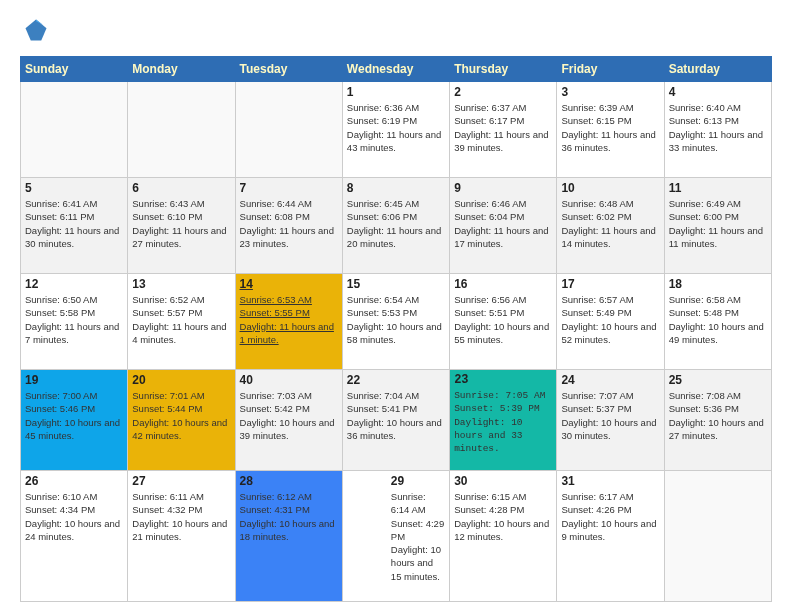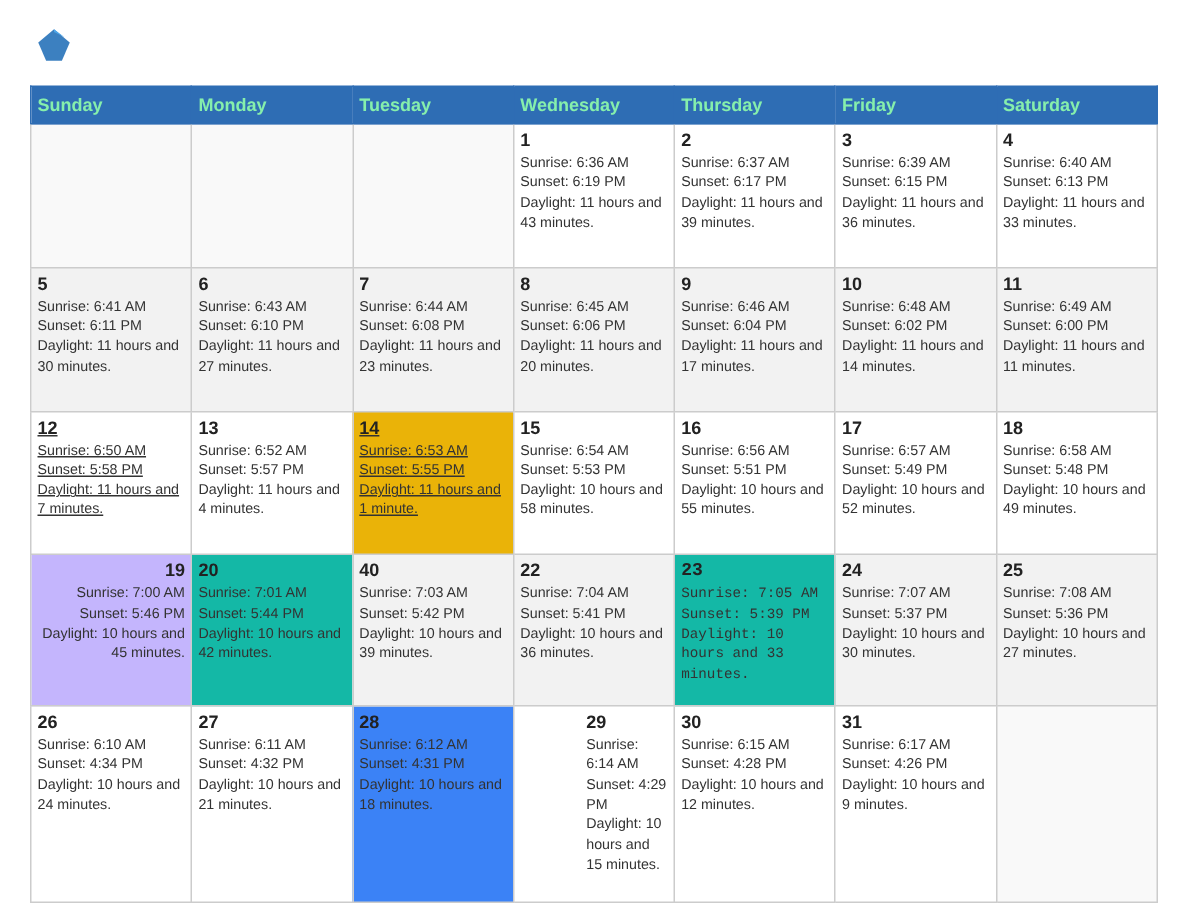--- a/index.html
+++ b/index.html
@@ -55,21 +55,21 @@
     }
     .calendar {
       border: 1px solid #ccc;
       border-collapse: collapse;
       width: 100%;
       flex: 1;
       table-layout: fixed;
     }
     .calendar th {
       background: #2e6db4;
-      color: #86efac;
+      color: #fef9c3;
       font-size: 12px;
       font-weight: bold;
       padding: 5px 4px;
       text-align: left;
       border: 1px solid #2e6db4;
     }
     .calendar td {
       vertical-align: top;
       border: 1px solid #ccc;
       padding: 3px 4px;
@@ -177,21 +177,21 @@
           <td style="background: rgb(242, 242, 242);">
             <div class="day-number">10</div>
             <div class="day-info">Sunrise: 6:48 AM<br>Sunset: 6:02 PM<br>Daylight: 11 hours and 14 minutes.</div>
           </td>
           <td style="background: rgb(242, 242, 242);">
             <div class="day-number">11</div>
             <div class="day-info">Sunrise: 6:49 AM<br>Sunset: 6:00 PM<br>Daylight: 11 hours and 11 minutes.</div>
           </td>
         </tr>
         <tr>
-          <td style="background: rgb(255, 255, 255); text-decoration: underline;">
+          <td style="background: rgb(255, 255, 255);">
             <div class="day-number">12</div>
             <div class="day-info">Sunrise: 6:50 AM<br>Sunset: 5:58 PM<br>Daylight: 11 hours and 7 minutes.</div>
           </td>
           <td style="background: rgb(255, 255, 255);">
             <div class="day-number">13</div>
             <div class="day-info">Sunrise: 6:52 AM<br>Sunset: 5:57 PM<br>Daylight: 11 hours and 4 minutes.</div>
           </td>
           <td style="background: #eab308; text-decoration: underline;">
             <div class="day-number">14</div>
             <div class="day-info">Sunrise: 6:53 AM<br>Sunset: 5:55 PM<br>Daylight: 11 hours and 1 minute.</div>
@@ -207,25 +207,25 @@
           <td style="background: rgb(255, 255, 255);">
             <div class="day-number">17</div>
             <div class="day-info">Sunrise: 6:57 AM<br>Sunset: 5:49 PM<br>Daylight: 10 hours and 52 minutes.</div>
           </td>
           <td style="background: rgb(255, 255, 255);">
             <div class="day-number">18</div>
             <div class="day-info">Sunrise: 6:58 AM<br>Sunset: 5:48 PM<br>Daylight: 10 hours and 49 minutes.</div>
           </td>
         </tr>
         <tr>
-          <td style="background: #c4b5fd; text-align: right;">
+          <td style="background: #0ea5e9;">
             <div class="day-number">19</div>
             <div class="day-info">Sunrise: 7:00 AM<br>Sunset: 5:46 PM<br>Daylight: 10 hours and 45 minutes.</div>
           </td>
-          <td style="background: #14b8a6;">
+          <td style="background: #eab308;">
             <div class="day-number">20</div>
             <div class="day-info">Sunrise: 7:01 AM<br>Sunset: 5:44 PM<br>Daylight: 10 hours and 42 minutes.</div>
           </td>
           <td style="background: rgb(242, 242, 242);">
             <div class="day-number">40</div>
             <div class="day-info">Sunrise: 7:03 AM<br>Sunset: 5:42 PM<br>Daylight: 10 hours and 39 minutes.</div>
           </td>
           <td style="background: rgb(242, 242, 242);">
             <div class="day-number">22</div>
             <div class="day-info">Sunrise: 7:04 AM<br>Sunset: 5:41 PM<br>Daylight: 10 hours and 36 minutes.</div>

